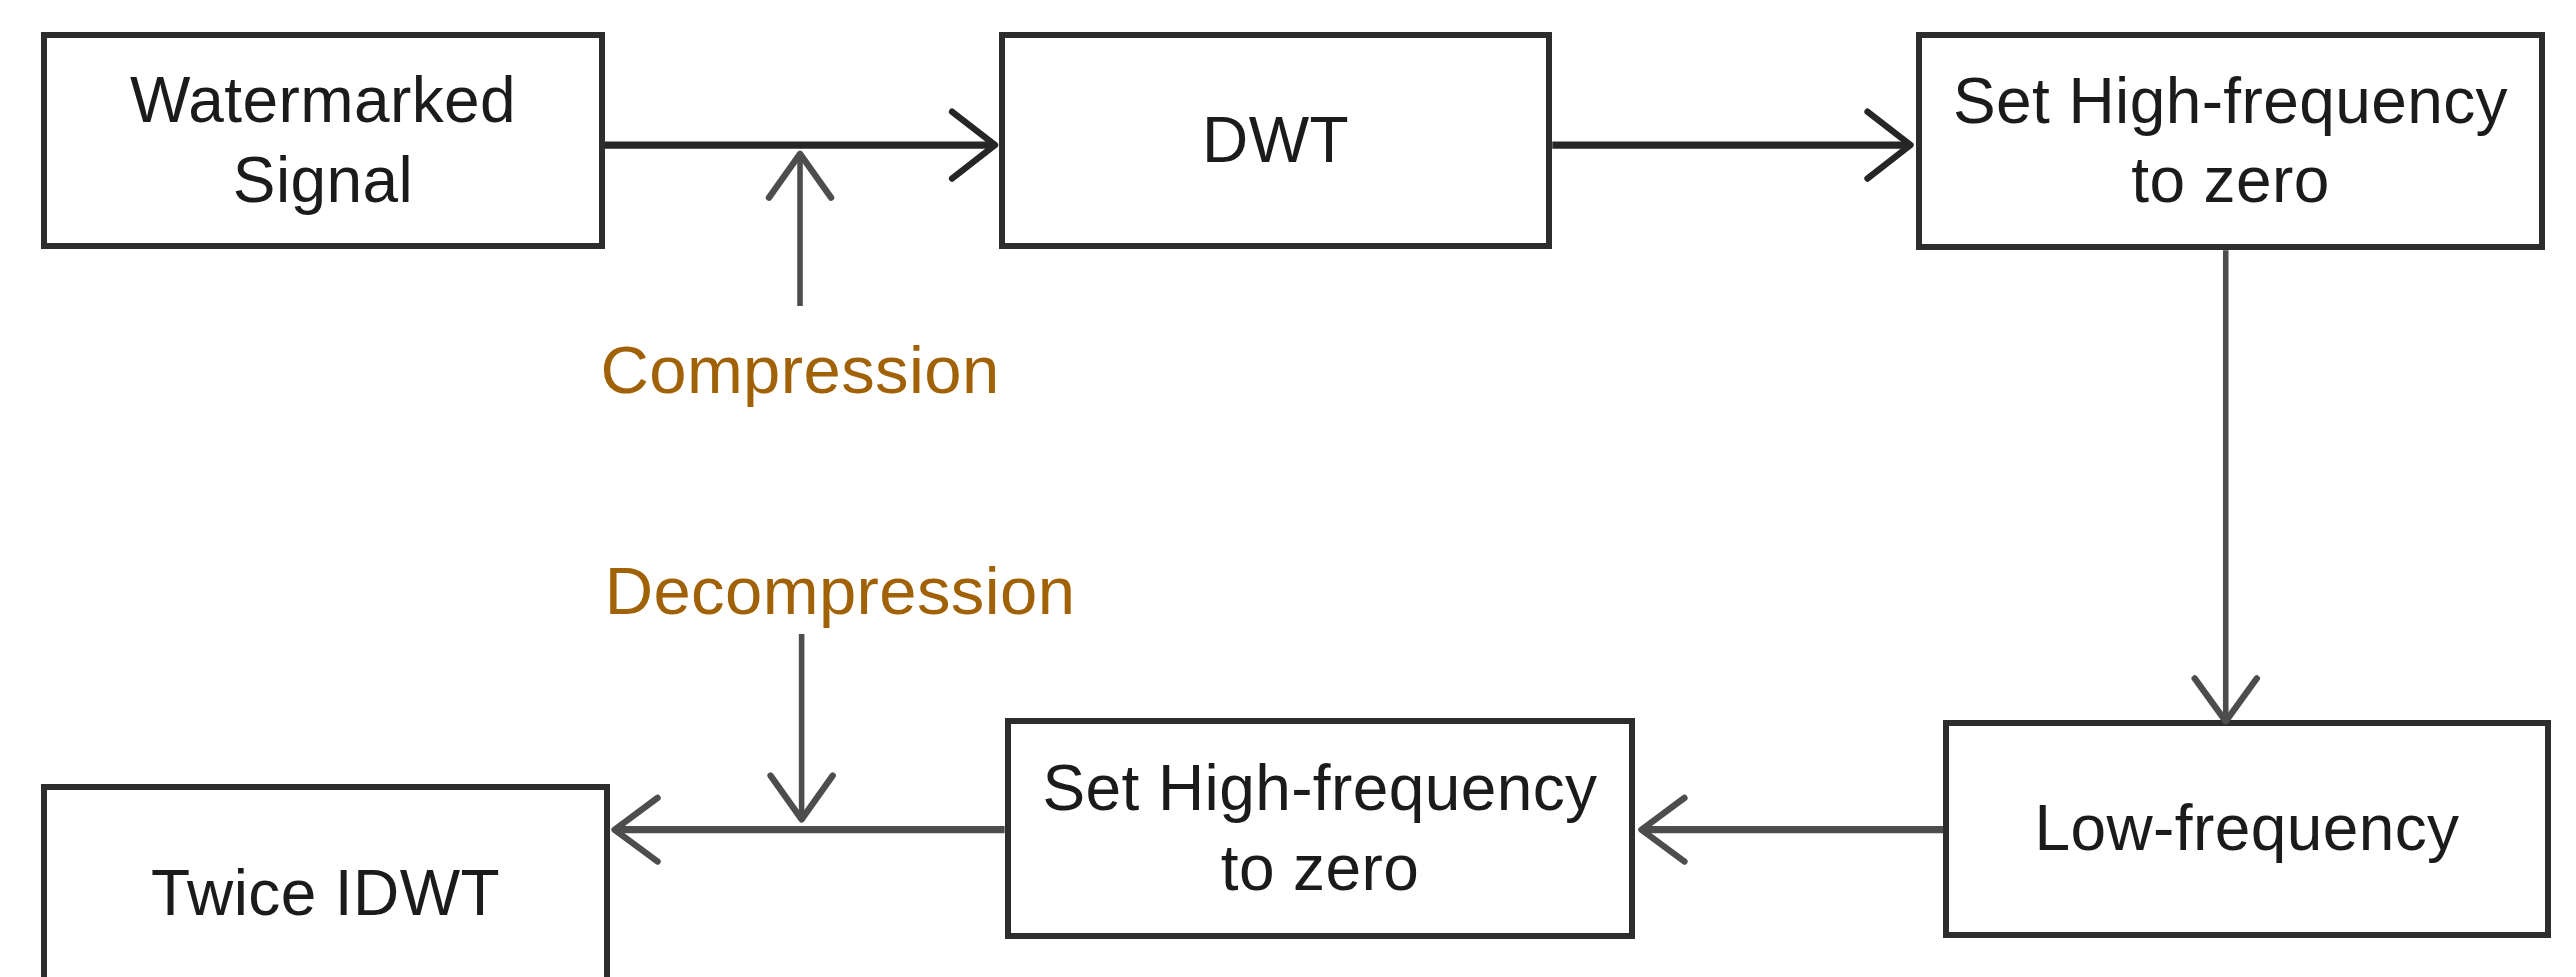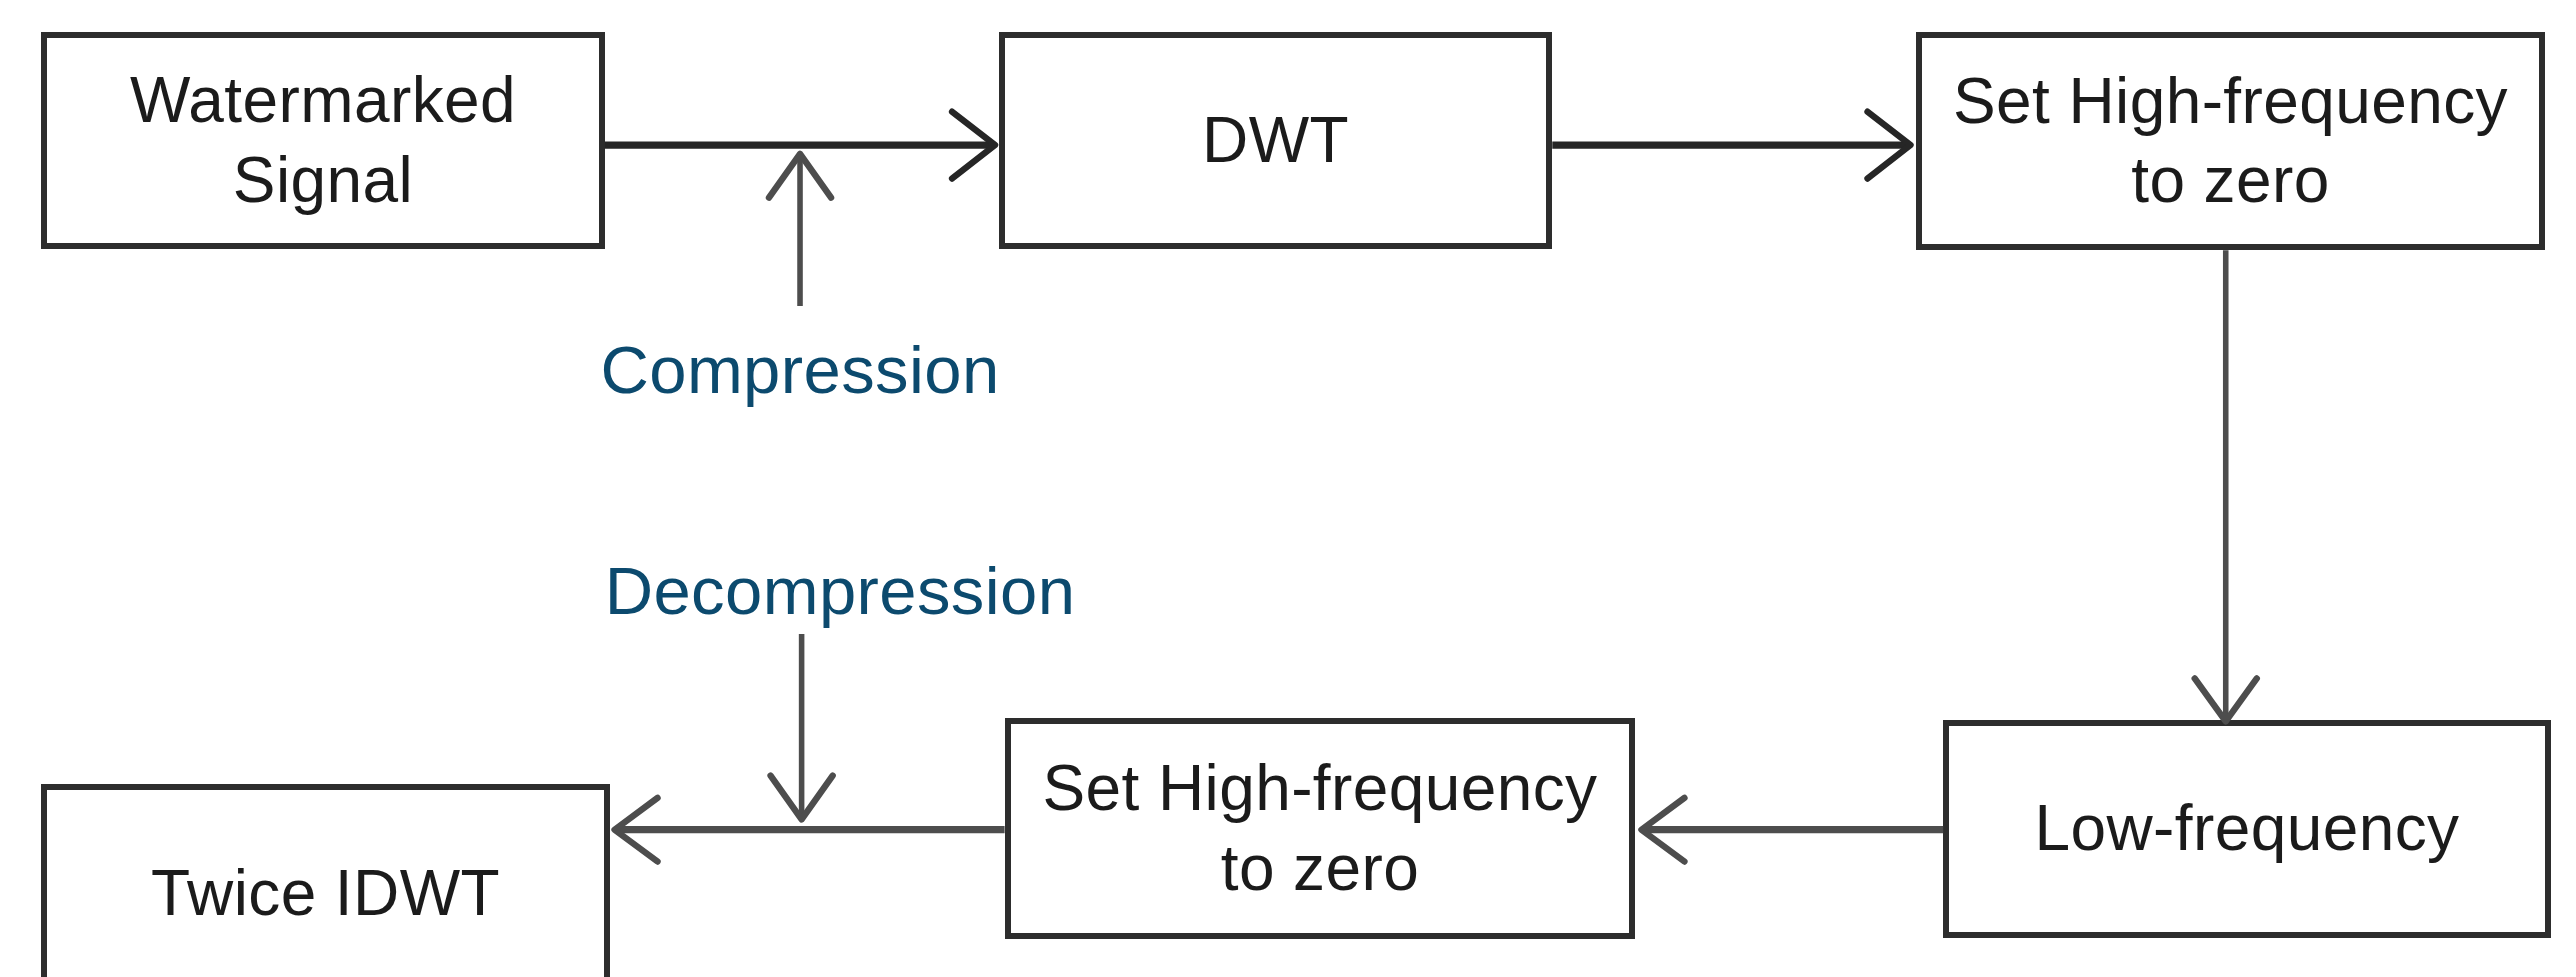--- a/index.html
+++ b/index.html
@@ -36,21 +36,21 @@
   #box-dwt         { left: 999px; top: 32px;  width: 553px; height: 217px; }
   #box-sethigh-top { left: 1916px; top: 32px;  width: 629px; height: 218px; }
   #box-twice-idwt  { left: 41px;   top: 738px; width: 569px; height: 220px; margin-top: 46px; }
   #box-sethigh-bot { left: 1005px; top: 718px; width: 630px; height: 221px; }
   #box-lowfreq     { left: 1943px; top: 720px; width: 608px; height: 218px; }
 
   .annotation {
     position: absolute;
     transform: translateX(-50%);
     font-size: 67px;
-    color: #0c4a6e;
+    color: #a16207;
     white-space: nowrap;
     letter-spacing: 0.4px;
   }
   #ann-compression   { left: 800px; top: 331px; }
   #ann-decompression { left: 840px; top: 552px; }
 
   svg.connectors {
     position: absolute;
     left: 0;
     top: 0;

